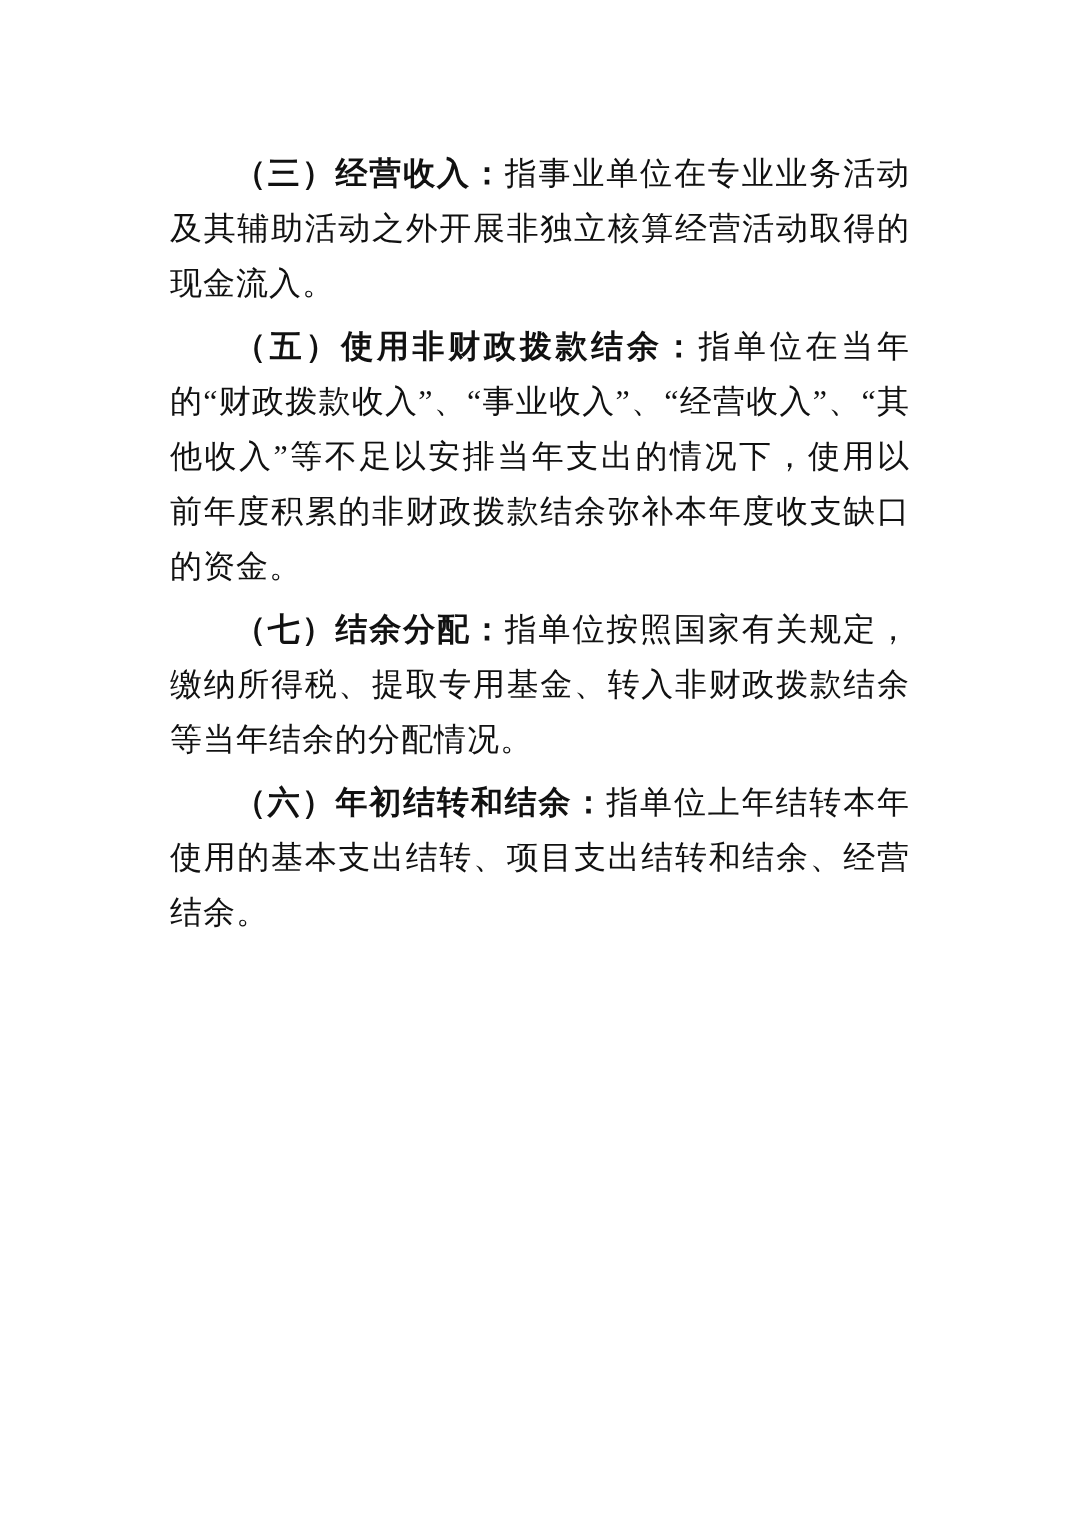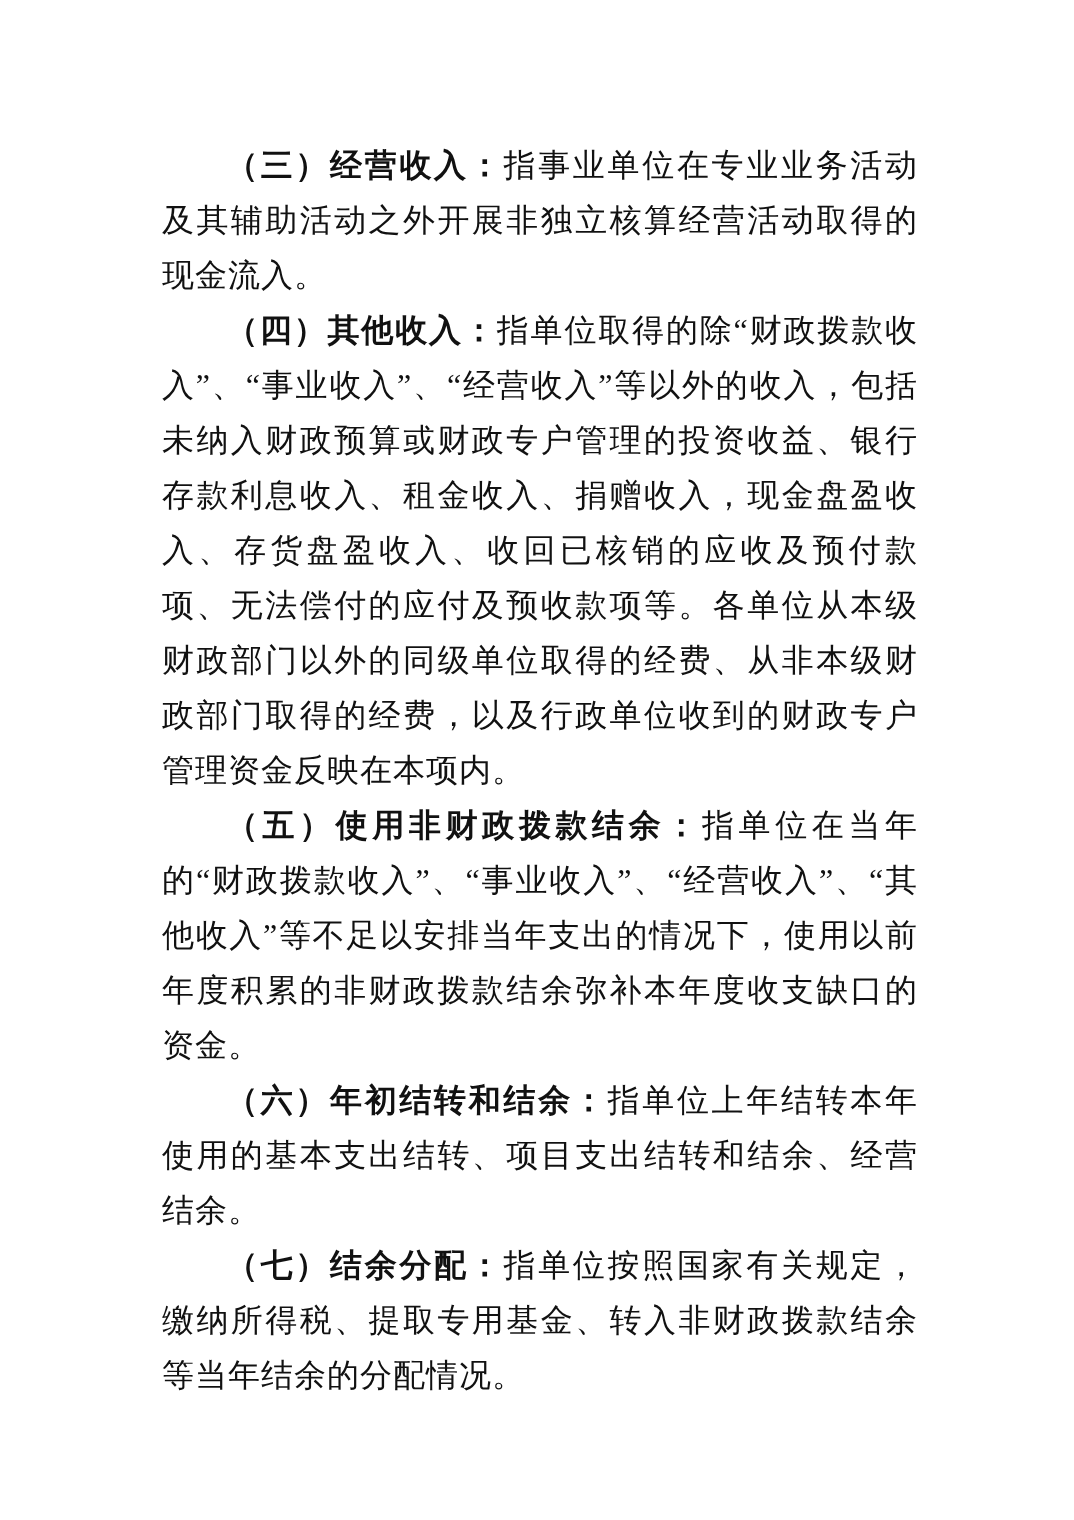--- a/index.html
+++ b/index.html
@@ -22,52 +22,49 @@
     top: 138px;
     left: 162px;
     width: 756px;
     font-size: 32px;
     line-height: 55px;
     letter-spacing: 1px;
     text-align: justify;
     text-justify: inter-character;
   }
   .doc-body p {
-    margin: 0;
+    margin: 8px;
     padding: 0;
     text-indent: 2em;
   }
   .para-label {
     font-weight: bold;
   }
 </style>
 </head>
 <body>
 
 <div class="page">
   <div class="doc-body">
 
     <p>
       <span class="para-label">（三）经营收入：</span><span>指事业单位在专业业务活动及其辅助活动之外开展非独立核算经营活动取得的现金流入。</span>
     </p>
 
-    <p>
-      <span class="para-label">（四）其他收入：</span><span>指单位取得的除“财政拨款收入”、“事业收入”、“经营收入”等以外的收入，包括未纳入财政预算或财政专户管理的投资收益、银行存款利息收入、租金收入、捐赠收入，现金盘盈收入、存货盘盈收入、收回已核销的应收及预付款项、无法偿付的应付及预收款项等。各单位从本级财政部门以外的同级单位取得的经费、从非本级财政部门取得的经费，以及行政单位收到的财政专户管理资金反映在本项内。</span>
-    </p>
 
     <p>
       <span class="para-label">（五）使用非财政拨款结余：</span><span>指单位在当年的“财政拨款收入”、“事业收入”、“经营收入”、“其他收入”等不足以安排当年支出的情况下，使用以前年度积累的非财政拨款结余弥补本年度收支缺口的资金。</span>
     </p>
 
     <p>
-      <span class="para-label">（六）年初结转和结余：</span><span>指单位上年结转本年使用的基本支出结转、项目支出结转和结余、经营结余。</span>
+      <span class="para-label">（七）结余分配：</span><span>指单位按照国家有关规定，缴纳所得税、提取专用基金、转入非财政拨款结余等当年结余的分配情况。</span>
     </p>
 
     <p>
-      <span class="para-label">（七）结余分配：</span><span>指单位按照国家有关规定，缴纳所得税、提取专用基金、转入非财政拨款结余等当年结余的分配情况。</span>
+      <span class="para-label">（六）年初结转和结余：</span><span>指单位上年结转本年使用的基本支出结转、项目支出结转和结余、经营结余。</span>
     </p>
 
 
     <p>
       
     </p>
 
   </div>
 </div>
 

